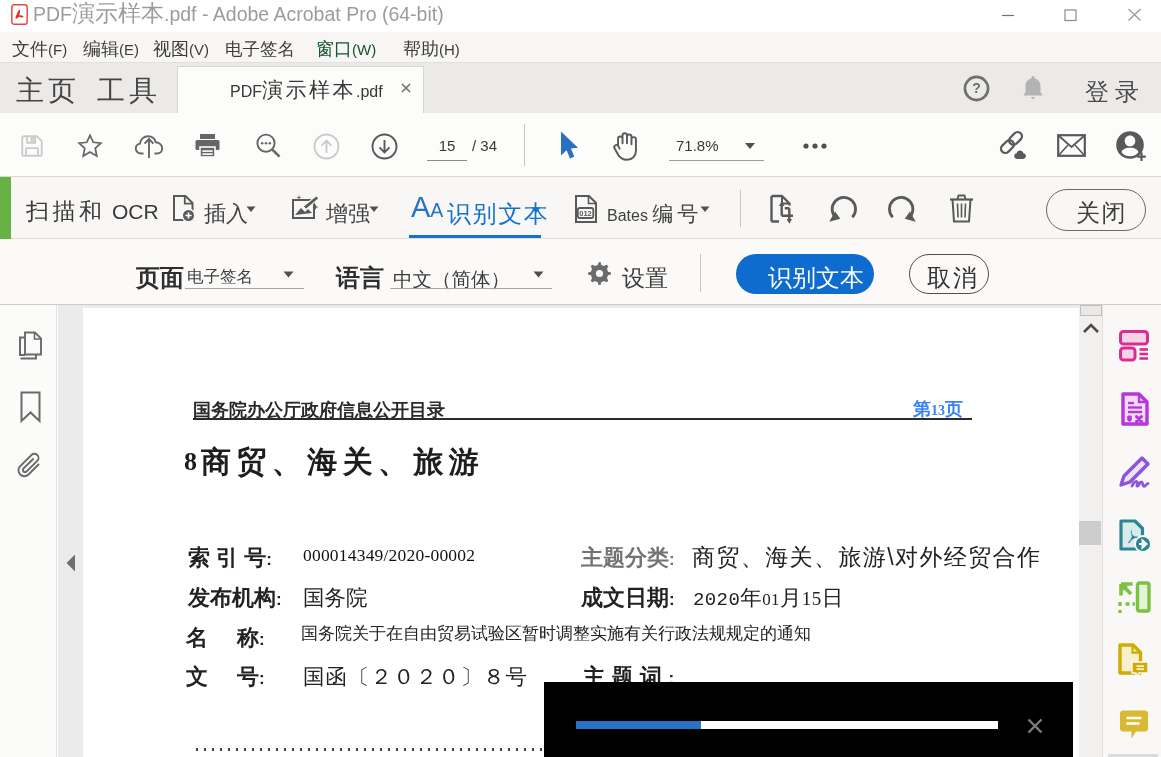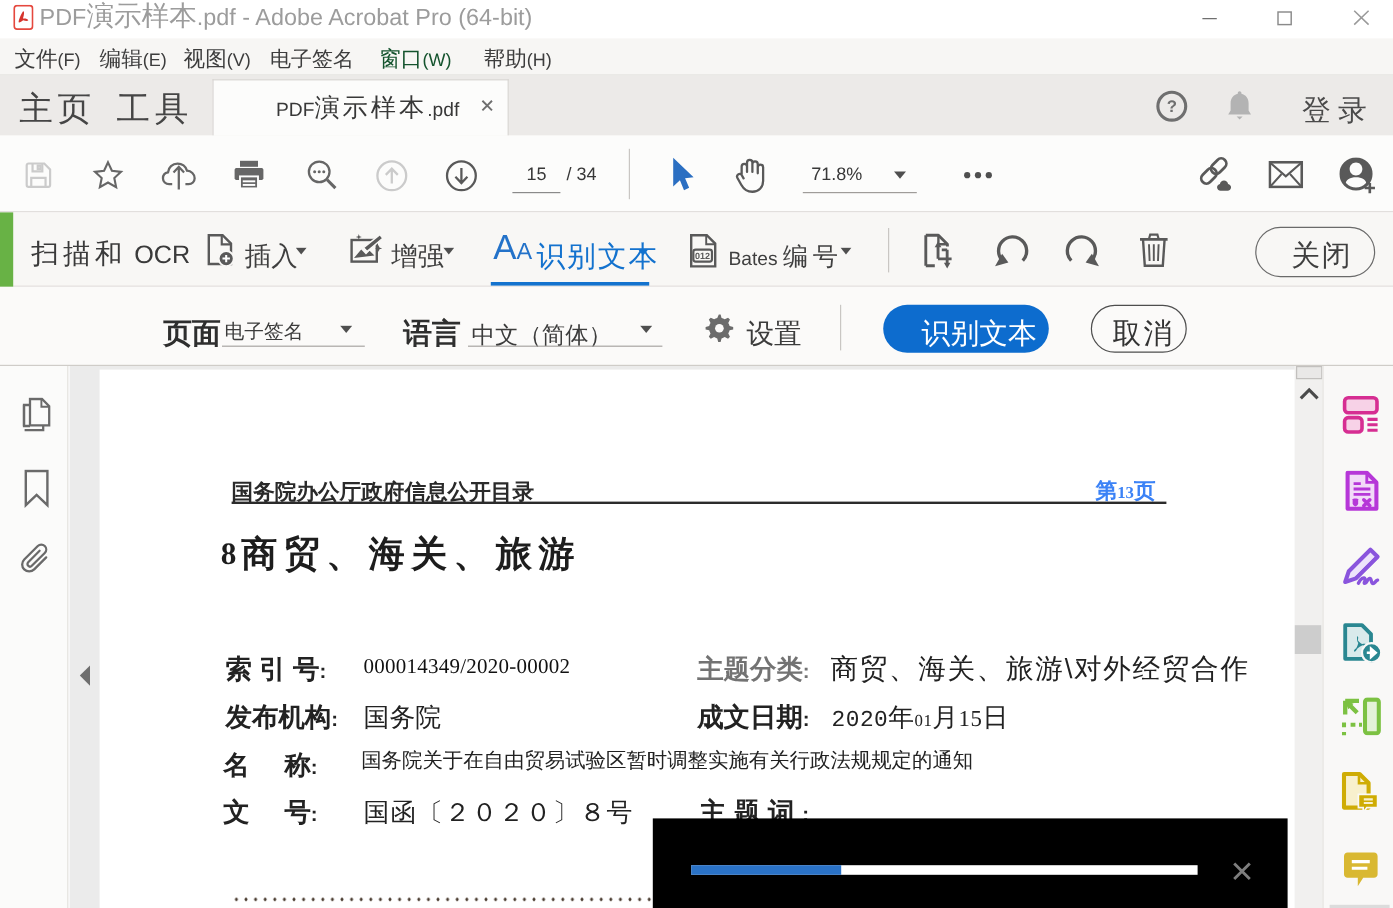--- a/index.html
+++ b/index.html
@@ -264,21 +264,21 @@
 <div class="abs cjk" style="left:201px;top:442px;font-size:30px;font-weight:bold;color:#1d1d1d;letter-spacing:5.4px">商贸、海关、旅游</div>
 
 <div class="abs cjk" style="left:188px;top:543px;font-size:22px;font-weight:bold;color:#222">索 引 号<span style="font-size:17px">:</span></div>
 <div class="abs cjk" style="left:303px;top:545px;font-size:17.5px;color:#111;font-family:'Liberation Serif',serif;letter-spacing:0.2px">000014349/2020-00002</div>
 <div class="abs cjk" style="left:581px;top:543px;font-size:22px;font-weight:bold;color:#737373">主题分类<span style="font-size:17px">:</span></div>
 <div class="abs cjk" style="left:692px;top:542px;font-size:23px;color:#222;letter-spacing:1.4px">商贸、海关、旅游\对外经贸合作</div>
 
 <div class="abs cjk" style="left:188px;top:583px;font-size:22px;font-weight:bold;color:#222">发布机构<span style="font-size:17px">:</span></div>
 <div class="abs cjk" style="left:303px;top:583px;font-size:21.5px;color:#222">国务院</div>
 <div class="abs cjk" style="left:581px;top:583px;font-size:22px;font-weight:bold;color:#222">成文日期<span style="font-size:17px">:</span></div>
-<div class="abs cjk" style="left:693px;top:583px;font-size:21.5px;color:#222;letter-spacing:0.4px"><span style="font-family:Liberation Mono, monospace;font-size:19px">2020</span>年<span style="font-family:'Liberation Serif',serif;font-size:14px">01</span>月<span style="font-family:'Liberation Serif',serif;font-size:19px">15</span>日</div>
+<div class="abs cjk" style="left:693px;top:583px;font-size:21.5px;color:#222;letter-spacing:0.4px"><span style="font-family:Liberation Mono, monospace;font-size:19px">2020</span>年<span style="font-family:'Liberation Serif',serif;font-size:17px">01</span>月<span style="font-family:'Liberation Serif',serif;font-size:19px">15</span>日</div>
 
 <div class="abs cjk" style="left:186px;top:623px;font-size:22px;font-weight:bold;color:#222">名<span style="display:inline-block;width:29px"></span>称<span style="font-size:17px">:</span></div>
 <div class="abs cjk" style="left:301px;top:622px;font-size:17px;color:#222">国务院关于在自由贸易试验区暂时调整实施有关行政法规规定的通知</div>
 
 <div class="abs cjk" style="left:186px;top:662px;font-size:22px;font-weight:bold;color:#222">文<span style="display:inline-block;width:29px"></span>号<span style="font-size:17px">:</span></div>
 <div class="abs cjk" style="left:303px;top:662px;font-size:21.5px;color:#222;letter-spacing:1px">国函〔２０２０〕８号</div>
 <div class="abs cjk" style="left:583px;top:662px;font-size:22px;font-weight:bold;color:#222;letter-spacing:6.5px">主题词<span style="font-size:17px;letter-spacing:0">:</span></div>
 
 <div class="abs" style="left:193px;top:748px;width:352px;height:3px;background-image:radial-gradient(circle,#4a3c30 1.15px,transparent 1.35px);background-size:8px 3px;background-position:0 0"></div>
 

